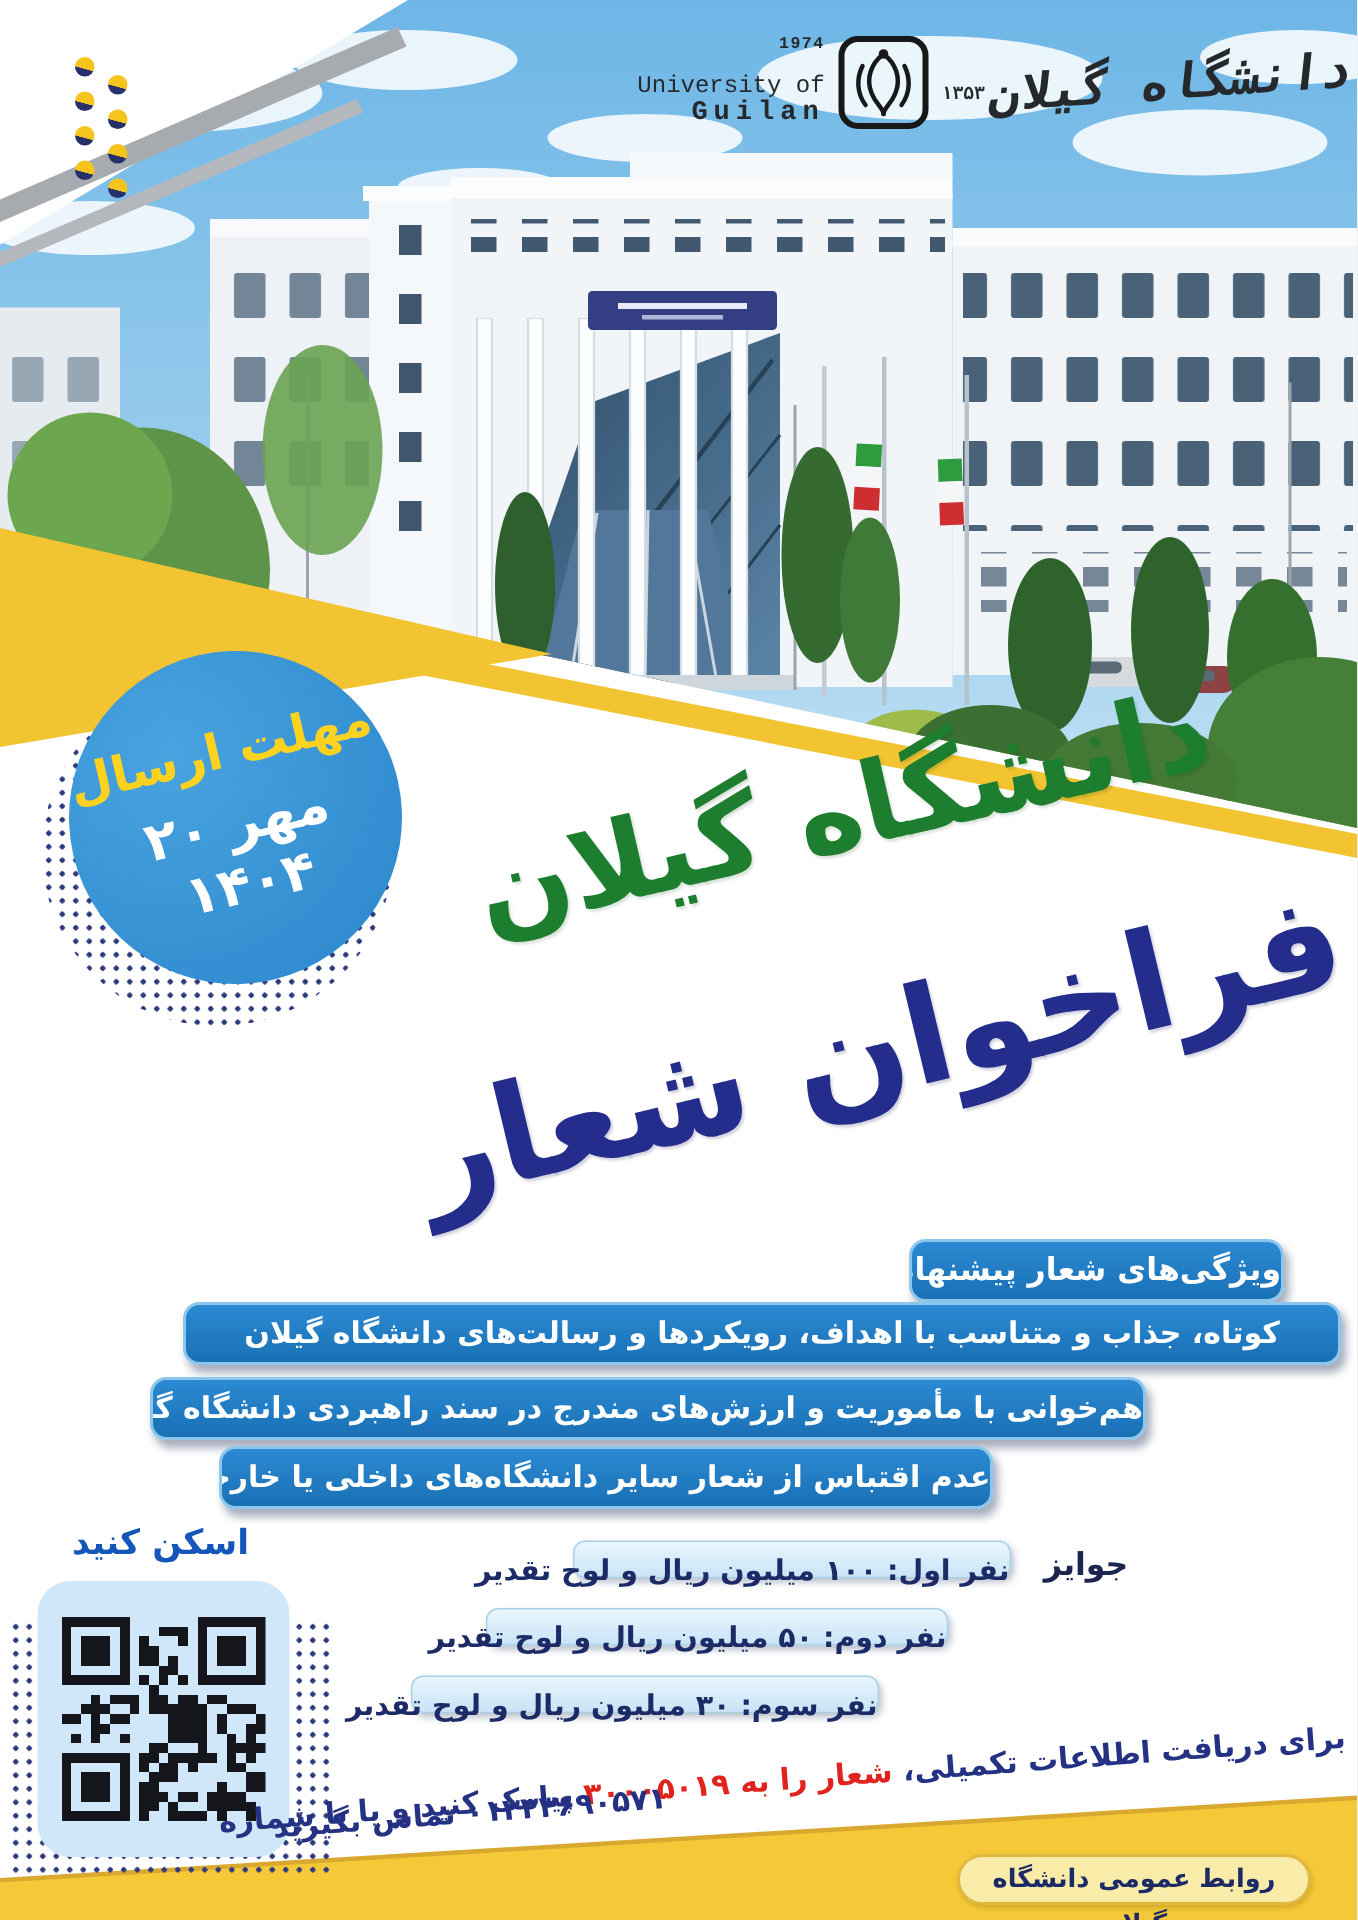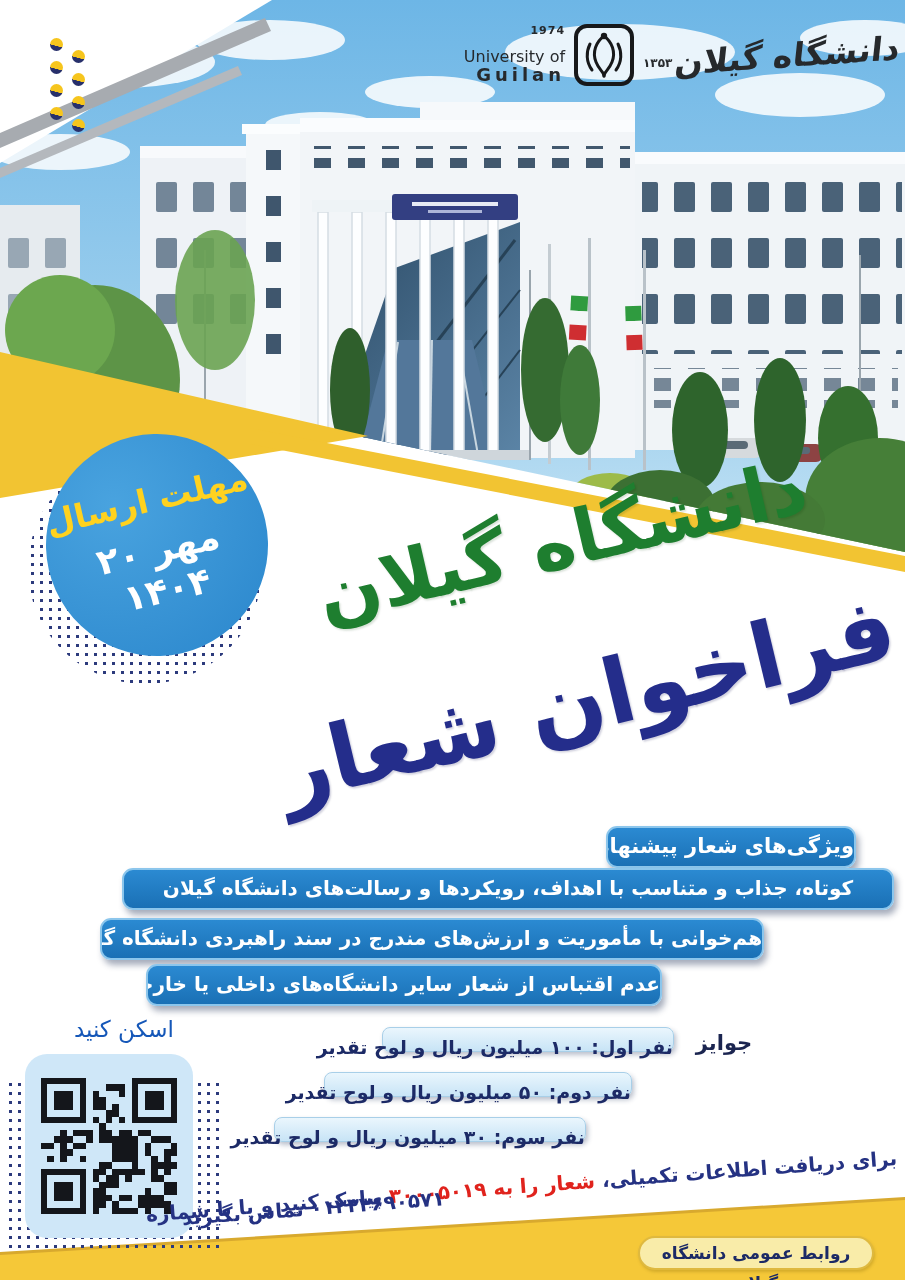--- a/index.html
+++ b/index.html
@@ -7,21 +7,21 @@
   body{font-family:"DejaVu Sans", sans-serif;}
   #poster{position:relative;width:905px;height:1280px;margin:0 auto;background:#ffffff;overflow:hidden;}
   .abs{position:absolute;}
 
   
   .photo{position:absolute;left:0;top:0;width:905px;height:600px;
          clip-path:polygon(0 0,905px 0,905px 552px,0 360px);z-index:1;}
   .photo svg{display:block;}
 
   
-  .logo{position:absolute;right:6px;top:24px;z-index:6;display:flex;align-items:center;gap:9px;color:#26292c;}
+  .logo{position:absolute;right:6px;top:24px;z-index:6;display:flex;align-items:center;gap:9px;color:#26292c;font-family:Liberation Mono, monospace;}
   .logo-en{text-align:right;line-height:1.05;}
   .logo-en .yr{font-size:11px;font-weight:bold;letter-spacing:1px;}
   .logo-en .l1{font-size:16px;margin-top:12px;}
   .logo-en .l2{font-size:18px;font-weight:bold;letter-spacing:4px;}
   .emblem{width:60px;height:62px;border:4px solid #17181a;border-radius:13px;position:relative;background:transparent;}
   .logo-fa{display:flex;align-items:flex-start;gap:4px;direction:ltr;}
   .logo-fa .yr{font-size:12px;font-weight:bold;margin-top:20px;}
   .logo-fa .nm{font-size:33px;font-weight:bold;transform:skewX(-10deg) rotate(-4deg);letter-spacing:-1px;}
 
   
@@ -54,22 +54,22 @@
 
   
   .prize-label{left:684px;top:1031px;width:80px;color:#1b2550;font-size:21px;font-weight:bold;
                text-align:center;direction:rtl;z-index:4;}
   .prize{position:absolute;height:25px;border:1px solid #a8cfe8;border-radius:8px;
          background:linear-gradient(180deg,#eaf6fd,#c8e4f6);color:#1c2a66;font-weight:bold;
          font-size:19px;line-height:38px;text-align:center;direction:rtl;z-index:4;
          box-shadow:2px 3px 5px rgba(30,50,90,.3);white-space:nowrap;}
 
   
-  .scan-label{left:40px;top:1016px;width:134px;text-align:right;color:#1557b8;
-              font-size:23px;font-weight:normal;direction:rtl;z-index:5;}
+  .scan-label{left:40px;top:1016px;width:134px;text-align:center;color:#1557b8;
+              font-size:23px;font-weight:bold;direction:rtl;z-index:5;}
   .halo-qr{left:6px;top:1080px;width:218px;height:172px;z-index:3;}
   .qr-card{left:25px;top:1054px;width:168px;height:184px;border-radius:22px;background:#cfe7f8;
            z-index:4;display:flex;align-items:center;justify-content:center;}
   .qr-card svg{width:136px;height:136px;shape-rendering:crispEdges;}
 
   
   .contact1{right:8px;top:1146px;width:650px;transform:rotate(-4.3deg);transform-origin:right center;
             direction:rtl;text-align:right;color:#253283;font-size:20px;font-weight:bold;z-index:5;white-space:nowrap;}
   .contact1 .red{color:#e0231d;}
   .contact2{left:182px;top:1206px;width:345px;transform:rotate(-4.3deg);transform-origin:left center;

